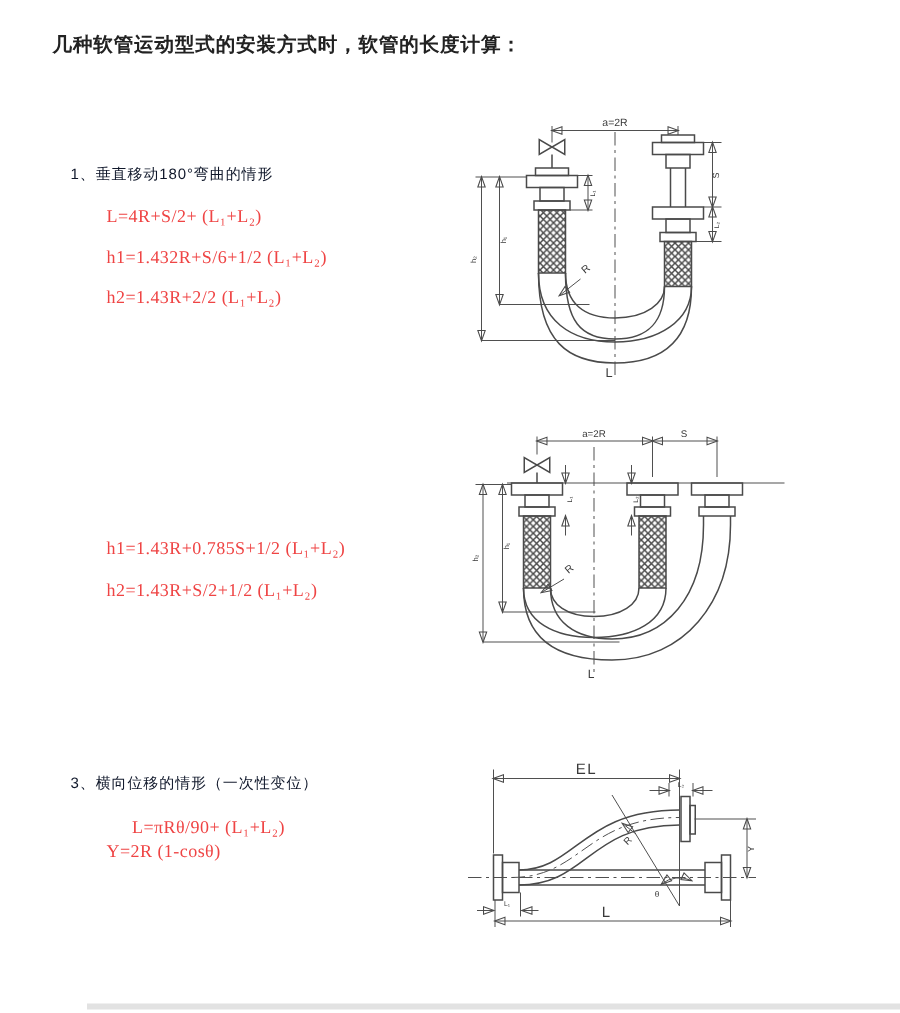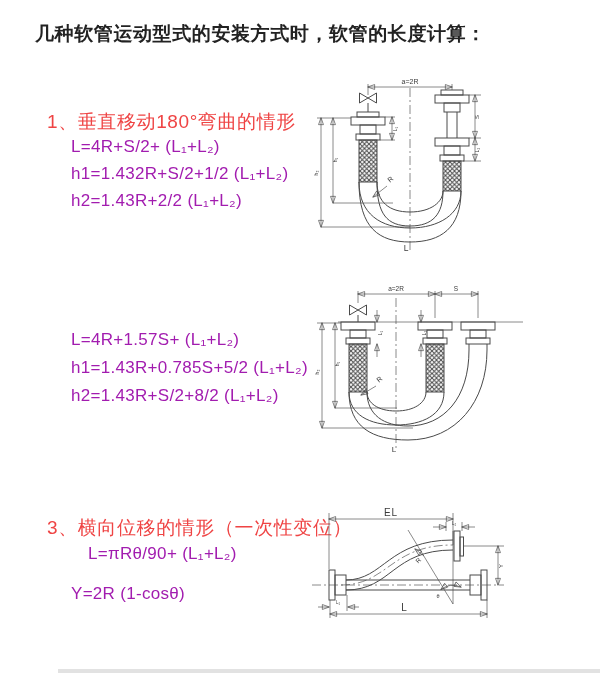--- a/index.html
+++ b/index.html
@@ -1,50 +1,49 @@
 <!DOCTYPE html>
 <html><head>
 <meta charset="utf-8">
 <style>
   html,body{margin:0;padding:0;background:#fff;}
   .page{position:relative;width:600px;height:675px;background:#ffffff;overflow:hidden;
         font-family:"Liberation Sans","DejaVu Sans",sans-serif;color:#2d2d2d;}
   .tline{position:absolute;white-space:pre;}
-  .title{font-size:19px;font-weight:bold;letter-spacing:.6px;color:#222;}
-  .heading{font-size:19px;letter-spacing:.6px;color:#ef4444;}
-  .formula{font-size:17px;letter-spacing:.3px;color:#a21caf;}
+  .title{font-size:13px;font-weight:bold;letter-spacing:.6px;color:#222;}
+  .heading{font-size:10px;letter-spacing:.6px;color:#0f172a;}
+  .formula{font-size:12px;letter-spacing:.3px;color:#ef4444;font-family:Liberation Serif, serif;}
   .diag{position:absolute;}
   .diag path,.diag rect,.diag line{fill:none;stroke:#4a4a4a;stroke-width:1;}
   .diag .thin path,.diag .thin line{stroke-width:.65;}
   .diag path.cl,.diag line.cl{stroke-dasharray:9 3 2 3;stroke-width:.65;}
   .diag rect.hose{fill:url(#xh);}
   .diag text{fill:#3a3a3a;stroke:none;font-family:"Liberation Sans","DejaVu Sans",sans-serif;}
   .dl{marker-start:url(#dar);marker-end:url(#dar);}
   .de{marker-end:url(#dar);}
   .scan-edge{position:absolute;left:58px;right:0;bottom:2px;height:4px;background:#e2e2e2;}
 </style>
 </head>
 <body>
 
 <div class="page">
 
   <div class="tline title" style="left:35px;top:21px">几种软管运动型式的安装方式时，软管的长度计算：</div>
 
   <div class="tline heading" style="left:47px;top:109px">1、垂直移动180°弯曲的情形</div>
   <div class="tline formula" style="left:71px;top:137px">L=4R+S/2+ (L₁+L₂)</div>
-  <div class="tline formula" style="left:71px;top:164px">h1=1.432R+S/2+1/2 (L₁+L₂)</div>
+  <div class="tline formula" style="left:71px;top:164px">h1=1.432R+S/6+1/2 (L₁+L₂)</div>
   <div class="tline formula" style="left:71px;top:191px">h2=1.43R+2/2 (L₁+L₂)</div>
 
-  <div class="tline formula" style="left:71px;top:330px">L=4R+1.57S+ (L₁+L₂)</div>
-  <div class="tline formula" style="left:71px;top:358px">h1=1.43R+0.785S+5/2 (L₁+L₂)</div>
-  <div class="tline formula" style="left:71px;top:386px">h2=1.43R+S/2+8/2 (L₁+L₂)</div>
+  <div class="tline formula" style="left:71px;top:358px">h1=1.43R+0.785S+1/2 (L₁+L₂)</div>
+  <div class="tline formula" style="left:71px;top:386px">h2=1.43R+S/2+1/2 (L₁+L₂)</div>
 
   <div class="tline heading" style="left:47px;top:515px">3、横向位移的情形（一次性变位）</div>
   <div class="tline formula" style="left:88px;top:544px">L=πRθ/90+ (L₁+L₂)</div>
-  <div class="tline formula" style="left:71px;top:584px">Y=2R (1-cosθ)</div>
+  <div class="tline formula" style="left:71px;top:560px">Y=2R (1-cosθ)</div>
 
   <svg class="diag" style="left:310px;top:72px" width="290" height="190" viewBox="310 72 290 190">
     <defs>
       <marker id="dar" viewBox="0 0 10 10" refX="9.5" refY="5" markerWidth="9" markerHeight="7" orient="auto-start-reverse" markerUnits="userSpaceOnUse">
         <path d="M0,1.5 L10,5 L0,8.5 Z" fill="#4a4a4a" stroke="none"></path>
       </marker>
       <pattern id="xh" width="4.5" height="4.5" patternUnits="userSpaceOnUse">
         <path d="M0,4.5 L4.5,0 M0,0 L4.5,4.5" stroke="#8a8a8a" stroke-width=".7" fill="none"></path>
       </pattern>
     </defs>

